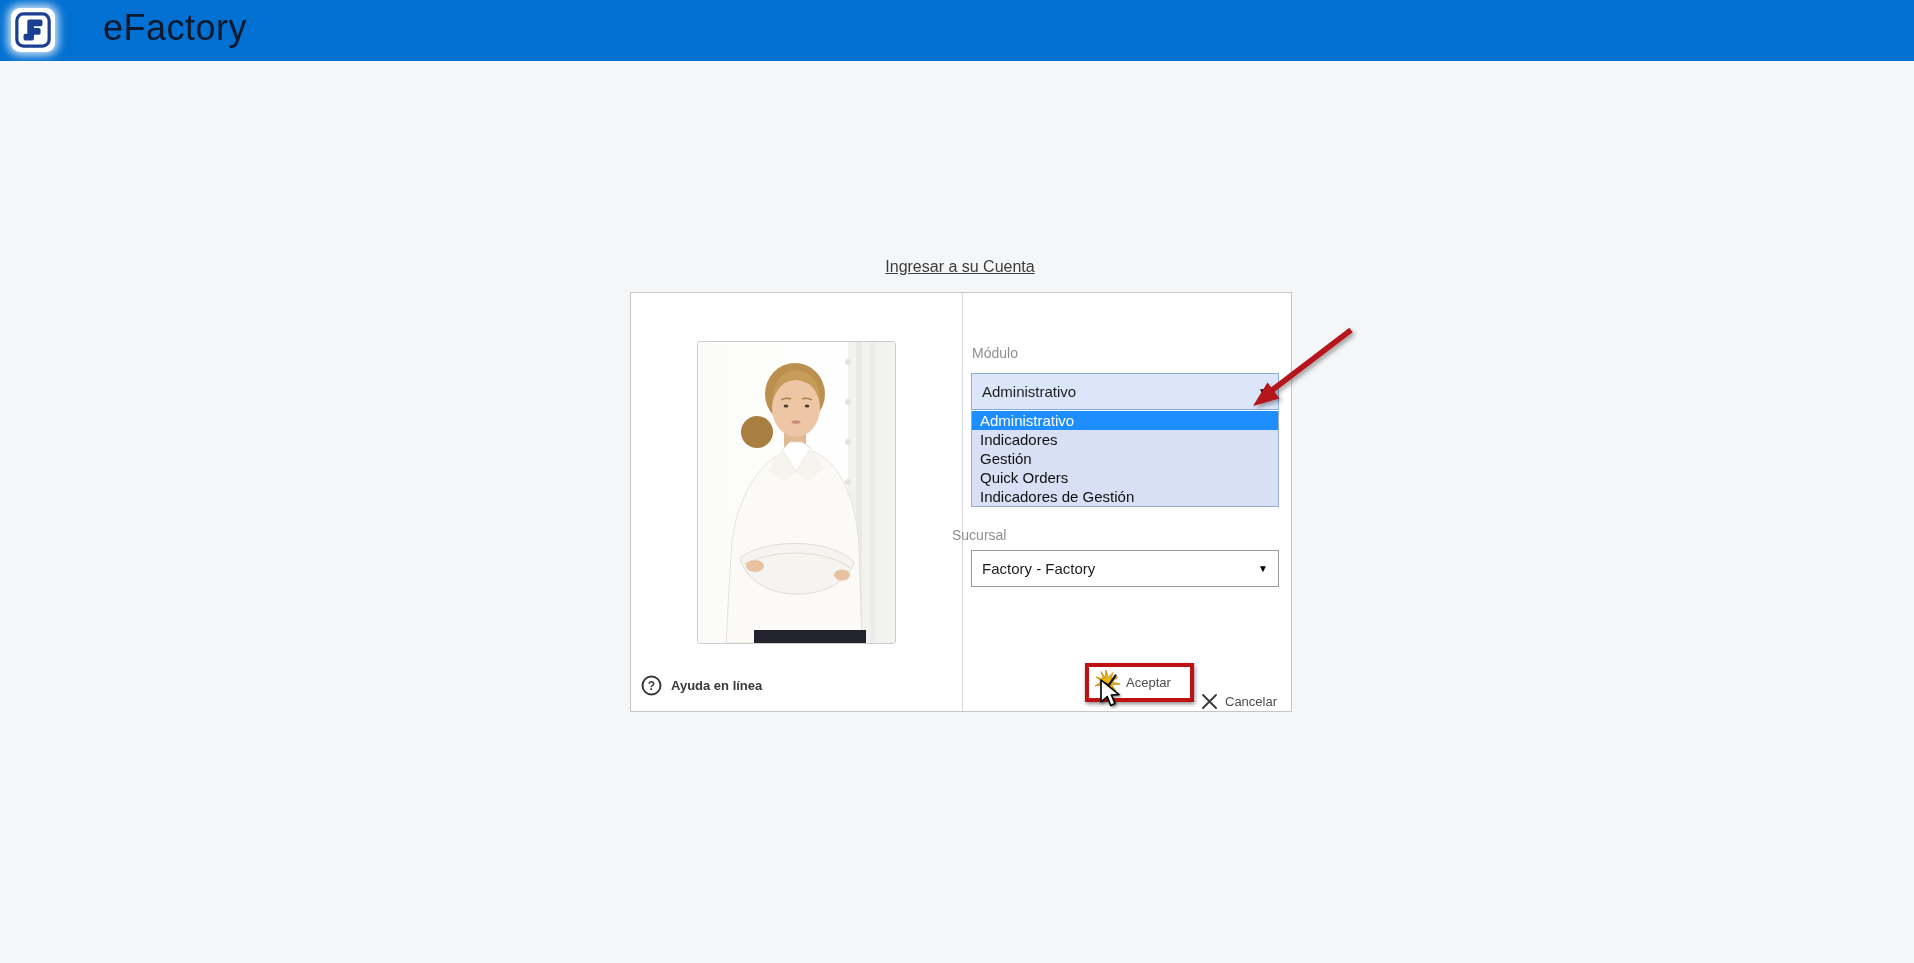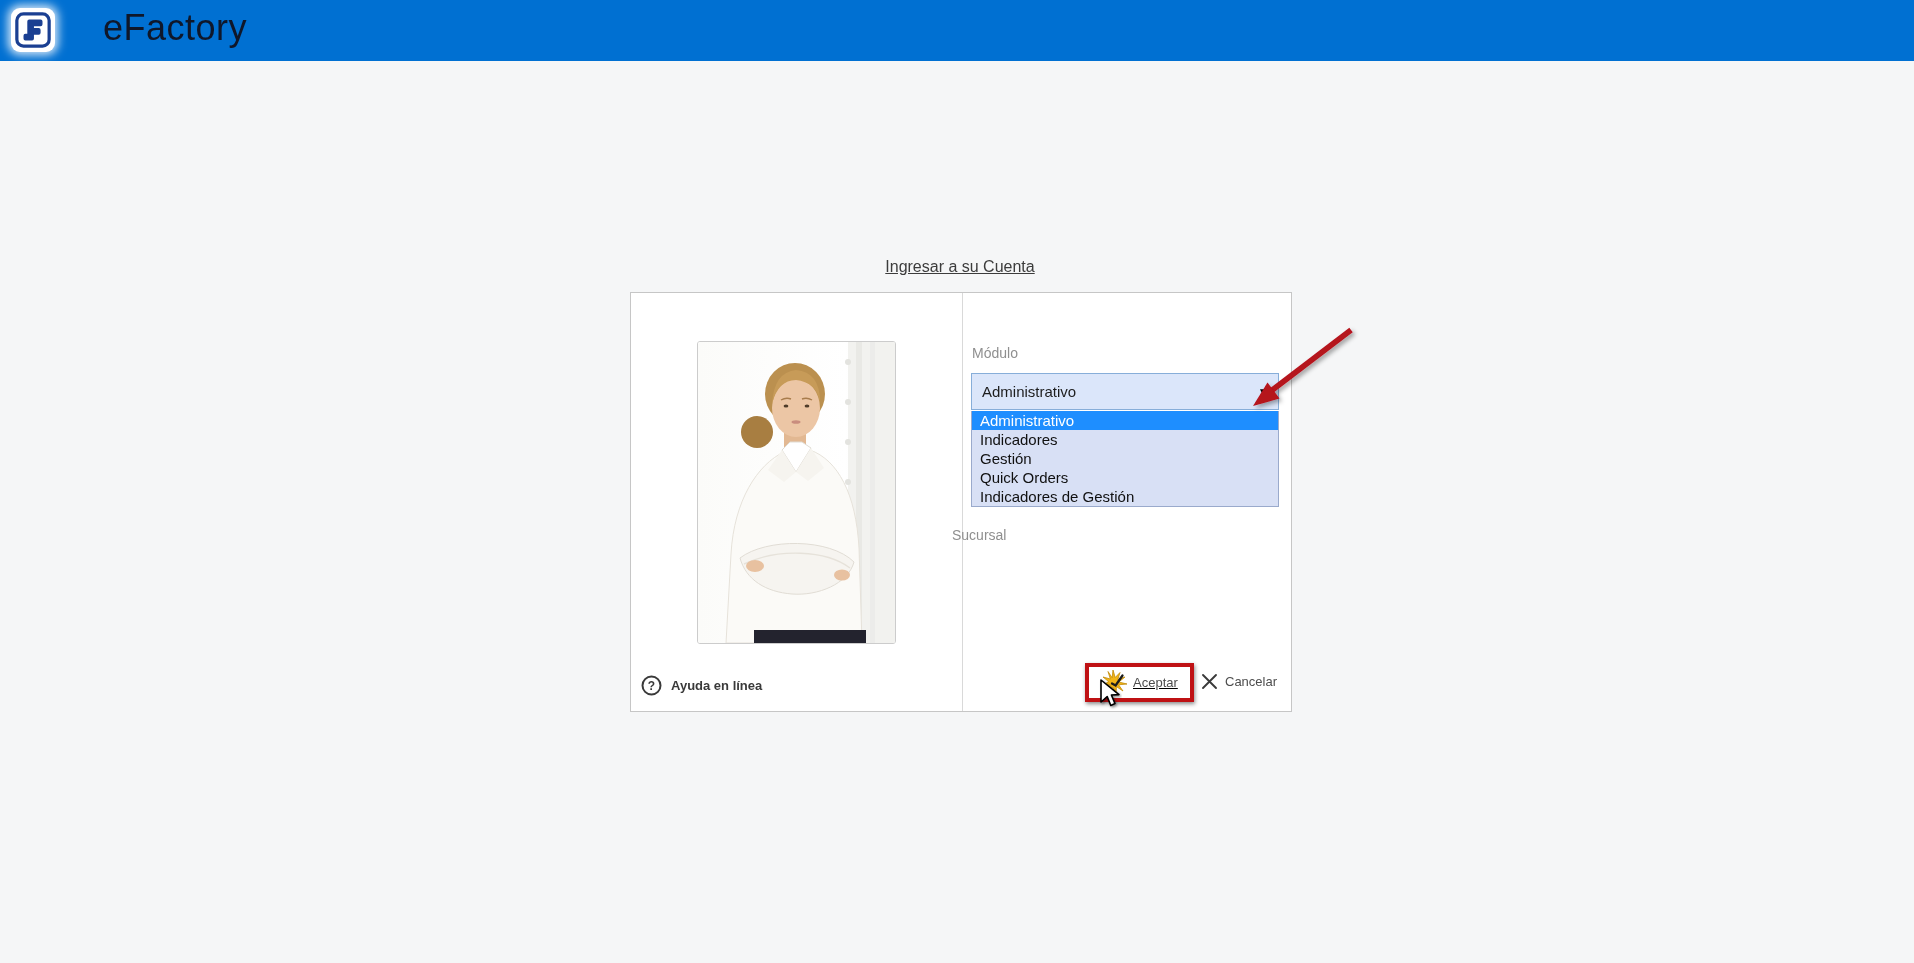--- a/index.html
+++ b/index.html
@@ -36,23 +36,23 @@
 
   
   .option-list{position:absolute;left:340px;top:118px;width:308px;box-sizing:border-box;background:#d8e0f5;
                border:1px solid #9aaacc;border-top:none;z-index:5;}
   .option{height:19px;line-height:19px;padding-left:8px;font-size:15px;color:#101010;cursor:pointer;white-space:nowrap;}
   .option.selected{background:#1e8eff;color:#ffffff;}
 
   
   .accept-annotation{position:absolute;left:454px;top:370px;width:101px;height:31px;background:#ffffff;
                      border:4px solid #bf1114;box-shadow:1px 2px 4px rgba(0,0,0,.45);display:flex;align-items:center;z-index:6;}
-  .accept-button{display:flex;align-items:center;gap:4px;padding-left:10px;cursor:pointer;text-decoration:underline;}
+  .accept-button{display:flex;align-items:center;gap:4px;padding-left:3px;cursor:pointer;}
   .button-label{font-size:13px;color:#4d4d4d;}
-  .cancel-button{position:absolute;left:570px;top:380px;display:flex;align-items:center;gap:7px;cursor:pointer;text-align:right;}
+  .cancel-button{position:absolute;left:570px;top:400px;display:flex;align-items:center;gap:7px;cursor:pointer;text-align:right;}
 
   
   .annot-arrow{position:absolute;left:1243px;top:320px;z-index:8;pointer-events:none;}
   .mouse-cursor{position:absolute;left:1096px;top:678px;z-index:9;pointer-events:none;}
 </style>
 </head>
 <body>
 
 <div id="screen">
 
@@ -137,20 +137,24 @@
     <div class="option-list">
       <div class="option selected">Administrativo</div>
       <div class="option">Indicadores</div>
       <div class="option">Gestión</div>
       <div class="option">Quick Orders</div>
       <div class="option">Indicadores de Gestión</div>
     </div>
 
     <div class="field-label" style="left:321px;top:234px;">Sucursal</div>
 
+    <div class="select-box select-branch">
+      <span>Factory - Factory</span>
+      <span class="caret">▼</span>
+    </div>
 
     <div class="accept-annotation">
       <div class="accept-button">
         <svg width="30" height="30" viewBox="0 0 30 30">
           <polygon points="14,2 16.2,9.5 21,4.5 18.8,11.5 26,9 19.8,14 28,16 19.6,16.8 24,23 17.4,18.6 17,27 13.6,19 9,24 11,16.8 3,18 9.6,13.6 4,9 11.4,11 9,3.5 13.2,9.8" fill="#f2b517" stroke="#c28a08" stroke-width="0.8"></polygon>
           <path d="M13 15.5 l3.6 2 L23.5 7.5" fill="none" stroke="#1c1c1c" stroke-width="2.3" stroke-linecap="round"></path>
         </svg>
         <span class="button-label">Aceptar</span>
       </div>
     </div>

